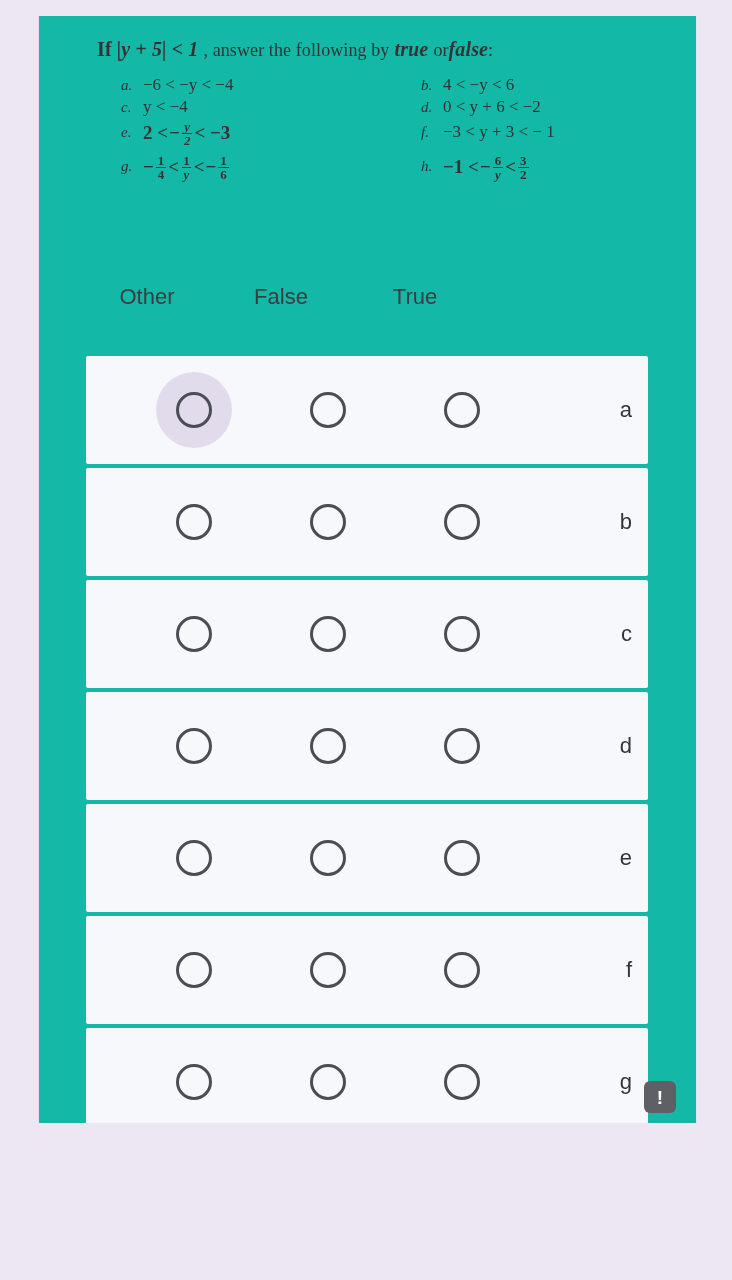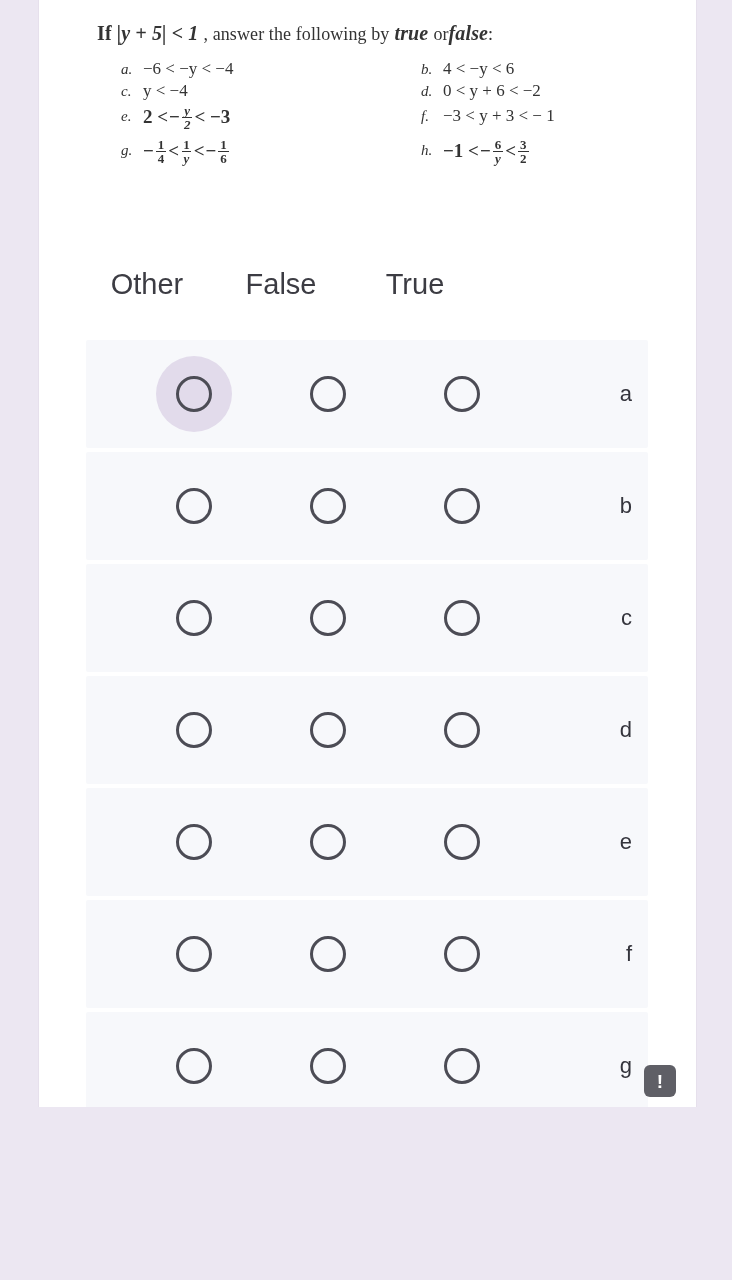--- a/index.html
+++ b/index.html
@@ -16,24 +16,24 @@
     position: relative;
     width: 732px;
     height: 1280px;
     background: #ece7f2;
   }
 
   
   #card {
     position: absolute;
     left: 38px;
-    top: 0;
+    top: 16px;
     width: 659px;
     height: 1107px;
-    background: #ffffff;
+    background: #14b8a6;
     border-left: 1px solid #e6e0ec;
     border-right: 1px solid #e6e0ec;
     overflow: hidden;
   }
 
   
   .question-block {
     position: absolute;
     left: 0;
     top: 22px;
@@ -101,21 +101,21 @@
   .col-headers {
     position: absolute;
     left: 0;
     top: 268px;
     width: 657px;
     height: 44px;
   }
   .col-head {
     position: absolute;
     top: 0;
-    font-size: 29px;
+    font-size: 22px;
     color: #3c3c43;
     font-family: "Liberation Sans", sans-serif;
     text-align: right;
     transform: translateX(-50%);
   }
 
   
   #rows {
     position: absolute;
     left: 47px;

